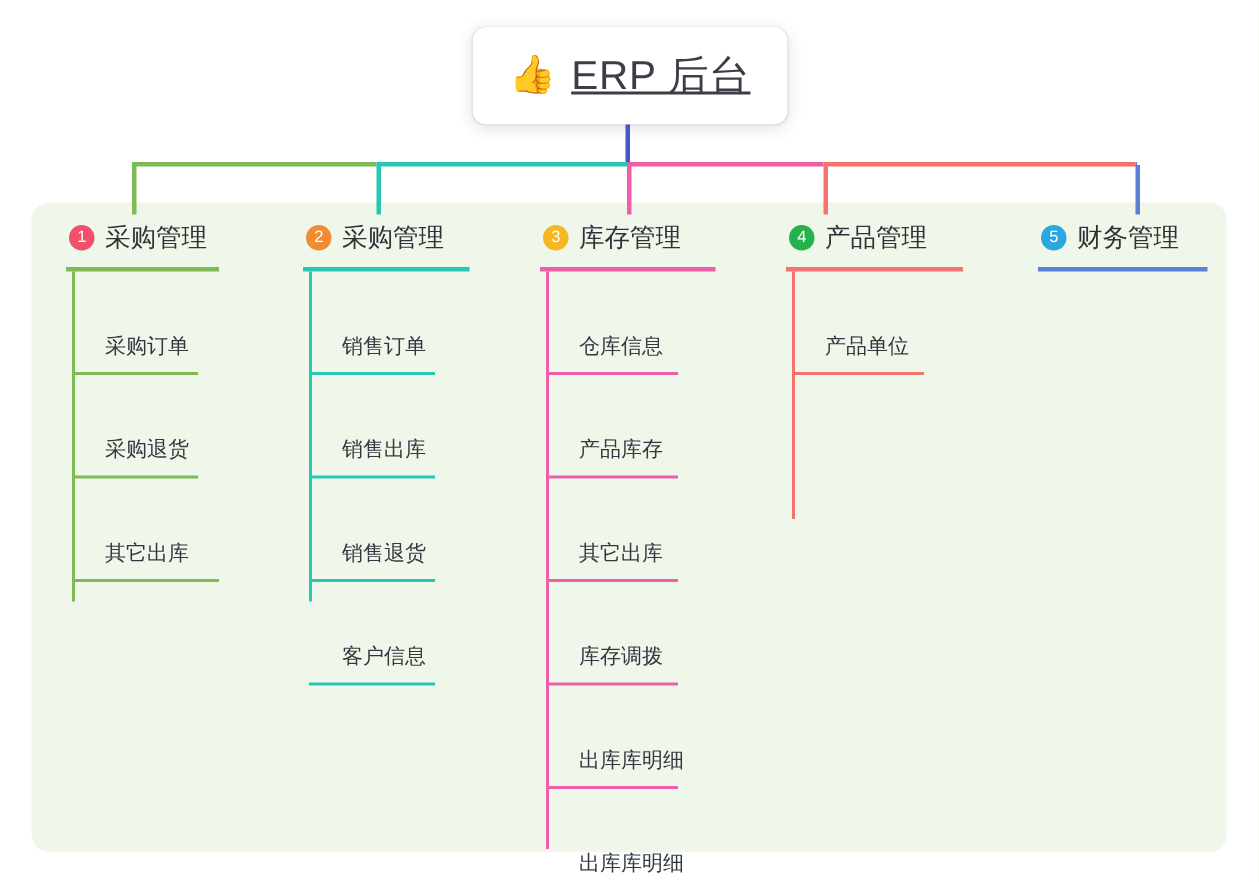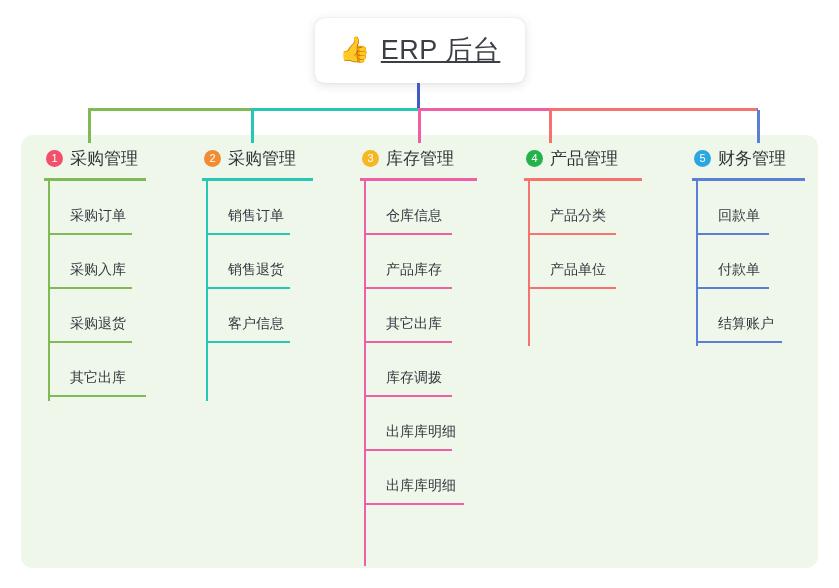--- a/index.html
+++ b/index.html
@@ -129,21 +129,21 @@
     margin-left: 4px;
   }
   .spine {
     position: absolute;
     left: 0;
     top: 0;
     width: 2px;
   }
   .leaf {
     position: relative;
-    height: 54px;
+    height: 69px;
     box-sizing: border-box;
   }
   .leaf-label {
     position: absolute;
     left: 22px;
     bottom: 10px;
     font-size: 14px;
     color: #333840;
     white-space: nowrap;
     font-family: "Liberation Sans", "DejaVu Sans", sans-serif;
@@ -191,24 +191,20 @@
           <span class="head-label">采购管理</span>
         </div>
         <div class="head-rule" style="background: rgb(127, 186, 84); width: 102px;"></div>
         <div class="branch">
           <div class="spine" style="background: rgb(127, 186, 84); height: 220px;"></div>
           <div class="leaf">
             <span class="leaf-label">采购订单</span>
             <div class="leaf-rule" style="background: rgb(127, 186, 84); width: 84px;"></div>
           </div>
           <div class="leaf">
-            <span class="leaf-label">采购入库</span>
-            <div class="leaf-rule" style="background: rgb(127, 186, 84); width: 84px;"></div>
-          </div>
-          <div class="leaf">
             <span class="leaf-label">采购退货</span>
             <div class="leaf-rule" style="background: rgb(127, 186, 84); width: 84px;"></div>
           </div>
           <div class="leaf">
             <span class="leaf-label">其它出库</span>
             <div class="leaf-rule" style="background: rgb(127, 186, 84); width: 98px;"></div>
           </div>
         </div>
       </div>
       <div class="col" style="left: 202px; width: 111px;">
@@ -217,20 +213,24 @@
           <span class="head-label">采购管理</span>
         </div>
         <div class="head-rule" style="background: rgb(39, 199, 181); width: 111px;"></div>
         <div class="branch">
           <div class="spine" style="background: rgb(39, 199, 181); height: 220px;"></div>
           <div class="leaf">
             <span class="leaf-label">销售订单</span>
             <div class="leaf-rule" style="background: rgb(39, 199, 181); width: 84px;"></div>
           </div>
           <div class="leaf">
+            <span class="leaf-label">销售出库</span>
+            <div class="leaf-rule" style="background: rgb(39, 199, 181); width: 84px;"></div>
+          </div>
+          <div class="leaf">
             <span class="leaf-label">销售退货</span>
             <div class="leaf-rule" style="background: rgb(39, 199, 181); width: 84px;"></div>
           </div>
           <div class="leaf">
             <span class="leaf-label">客户信息</span>
             <div class="leaf-rule" style="background: rgb(39, 199, 181); width: 84px;"></div>
           </div>
         </div>
       </div>
       <div class="col" style="left: 360px; width: 117px;">
@@ -269,46 +269,27 @@
       </div>
       <div class="col" style="left: 524px; width: 118px;">
         <div class="col-head">
           <span class="badge" style="background: rgb(37, 178, 74);">4</span>
           <span class="head-label">产品管理</span>
         </div>
         <div class="head-rule" style="background: rgb(244, 115, 110); width: 118px;"></div>
         <div class="branch">
           <div class="spine" style="background: rgb(244, 115, 110); height: 165px;"></div>
           <div class="leaf">
-            <span class="leaf-label">产品分类</span>
-            <div class="leaf-rule" style="background: rgb(244, 115, 110); width: 88px;"></div>
-          </div>
-          <div class="leaf">
             <span class="leaf-label">产品单位</span>
             <div class="leaf-rule" style="background: rgb(244, 115, 110); width: 88px;"></div>
           </div>
         </div>
       </div>
       <div class="col" style="left: 692px; width: 113px;">
         <div class="col-head">
           <span class="badge" style="background: rgb(43, 166, 224);">5</span>
           <span class="head-label">财务管理</span>
         </div>
         <div class="head-rule" style="background: rgb(92, 127, 214); width: 113px;"></div>
-        <div class="branch">
-          <div class="spine" style="background: rgb(92, 127, 214); height: 165px;"></div>
-          <div class="leaf">
-            <span class="leaf-label">回款单</span>
-            <div class="leaf-rule" style="background: rgb(92, 127, 214); width: 73px;"></div>
-          </div>
-          <div class="leaf">
-            <span class="leaf-label">付款单</span>
-            <div class="leaf-rule" style="background: rgb(92, 127, 214); width: 73px;"></div>
-          </div>
-          <div class="leaf">
-            <span class="leaf-label">结算账户</span>
-            <div class="leaf-rule" style="background: rgb(92, 127, 214); width: 86px;"></div>
-          </div>
-        </div>
       </div>
     </div>
 
 </div>
 
 </body></html>

